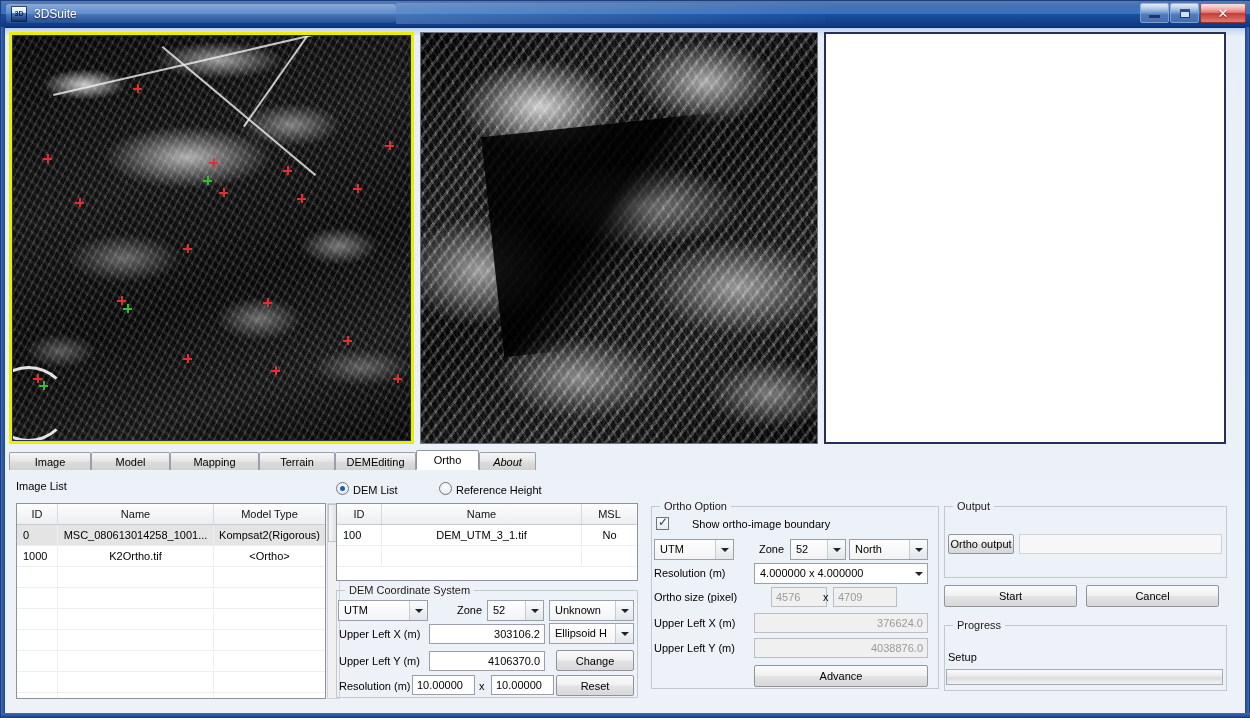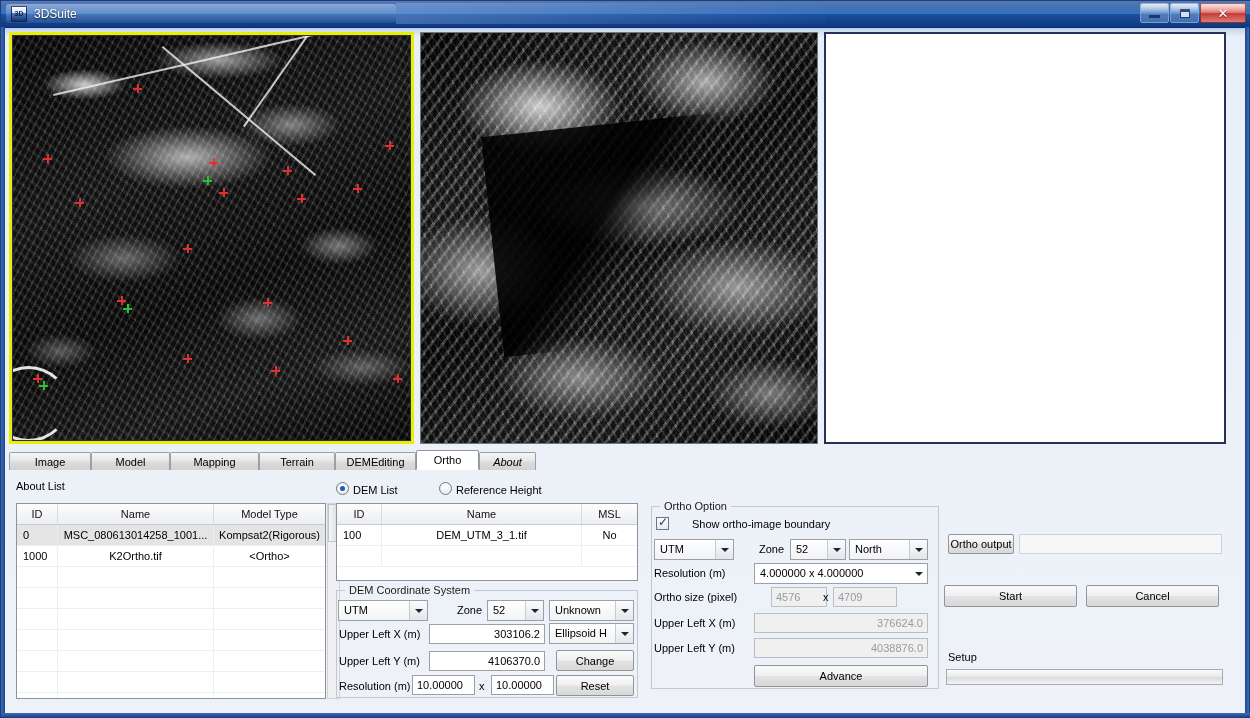--- a/index.html
+++ b/index.html
@@ -273,21 +273,21 @@
     <div class="tabs-line"></div>
     <div class="tab" style="left:0px;width:82px;">Image</div>
     <div class="tab" style="left:82px;width:79px;">Model</div>
     <div class="tab" style="left:161px;width:89px;">Mapping</div>
     <div class="tab" style="left:250px;width:76px;">Terrain</div>
     <div class="tab" style="left:326px;width:81px;">DEMEditing</div>
     <div class="tab active" style="left:407px;width:63px;">Ortho</div>
     <div class="tab" style="left:470px;width:57px;font-style:italic;">About</div>
   </div>
 
-  <div class="lbl" style="left:15px;top:479px;">About List</div>
+  <div class="lbl" style="left:15px;top:479px;">Image List</div>
   <div class="listbox" id="imglist" style="left:15px;top:502px;width:310px;height:196px;">
     <div class="lhead">
       <div style="width:41px;">ID</div>
       <div style="width:156px;">Name</div>
       <div style="width:111px;border-right:none;">Model Type</div>
     </div>
     <div class="lrow sel">
       <div class="c-l" style="width:41px;">0</div>
       <div class="c-c" style="width:156px;">MSC_080613014258_1001...</div>
       <div class="c-c" style="width:111px;border-right:none;">Kompsat2(Rigorous)</div>
@@ -447,22 +447,28 @@
   <div class="tbox dis lft" style="left:832px;top:586px;width:64px;">4709</div>
 
   <div class="lbl" style="left:653px;top:616px;">Upper Left X (m)</div>
   <div class="tbox dis" style="left:753px;top:612px;width:174px;">376624.0</div>
 
   <div class="lbl" style="left:653px;top:641px;">Upper Left Y (m)</div>
   <div class="tbox dis" style="left:753px;top:637px;width:174px;">4038876.0</div>
 
   <div class="btn" style="left:753px;top:664px;width:174px;height:22px;">Advance</div>
 
+  <div class="grp" style="left:943px;top:505px;width:283px;height:72px;">
+    <div class="cap">Output</div>
+  </div>
   <div class="btn" style="left:947px;top:533px;width:66px;height:20px;">Ortho output</div>
   <div class="tbox lft" style="left:1018px;top:533px;width:203px;background:#f7f7f7;border-color:#cfd3d9;" placeholder=""></div>
 
   <div class="btn" style="left:943px;top:584px;width:133px;height:22px;">Start</div>
   <div class="btn" style="left:1085px;top:584px;width:133px;height:22px;">Cancel</div>
 
+  <div class="grp" style="left:943px;top:624px;width:283px;height:66px;">
+    <div class="cap">Progress</div>
+  </div>
   <div class="lbl" style="left:947px;top:650px;">Setup</div>
   <div class="pbar" style="left:945px;top:668px;width:277px;height:16px;"></div>
 
 </div>
 
 </body></html>

